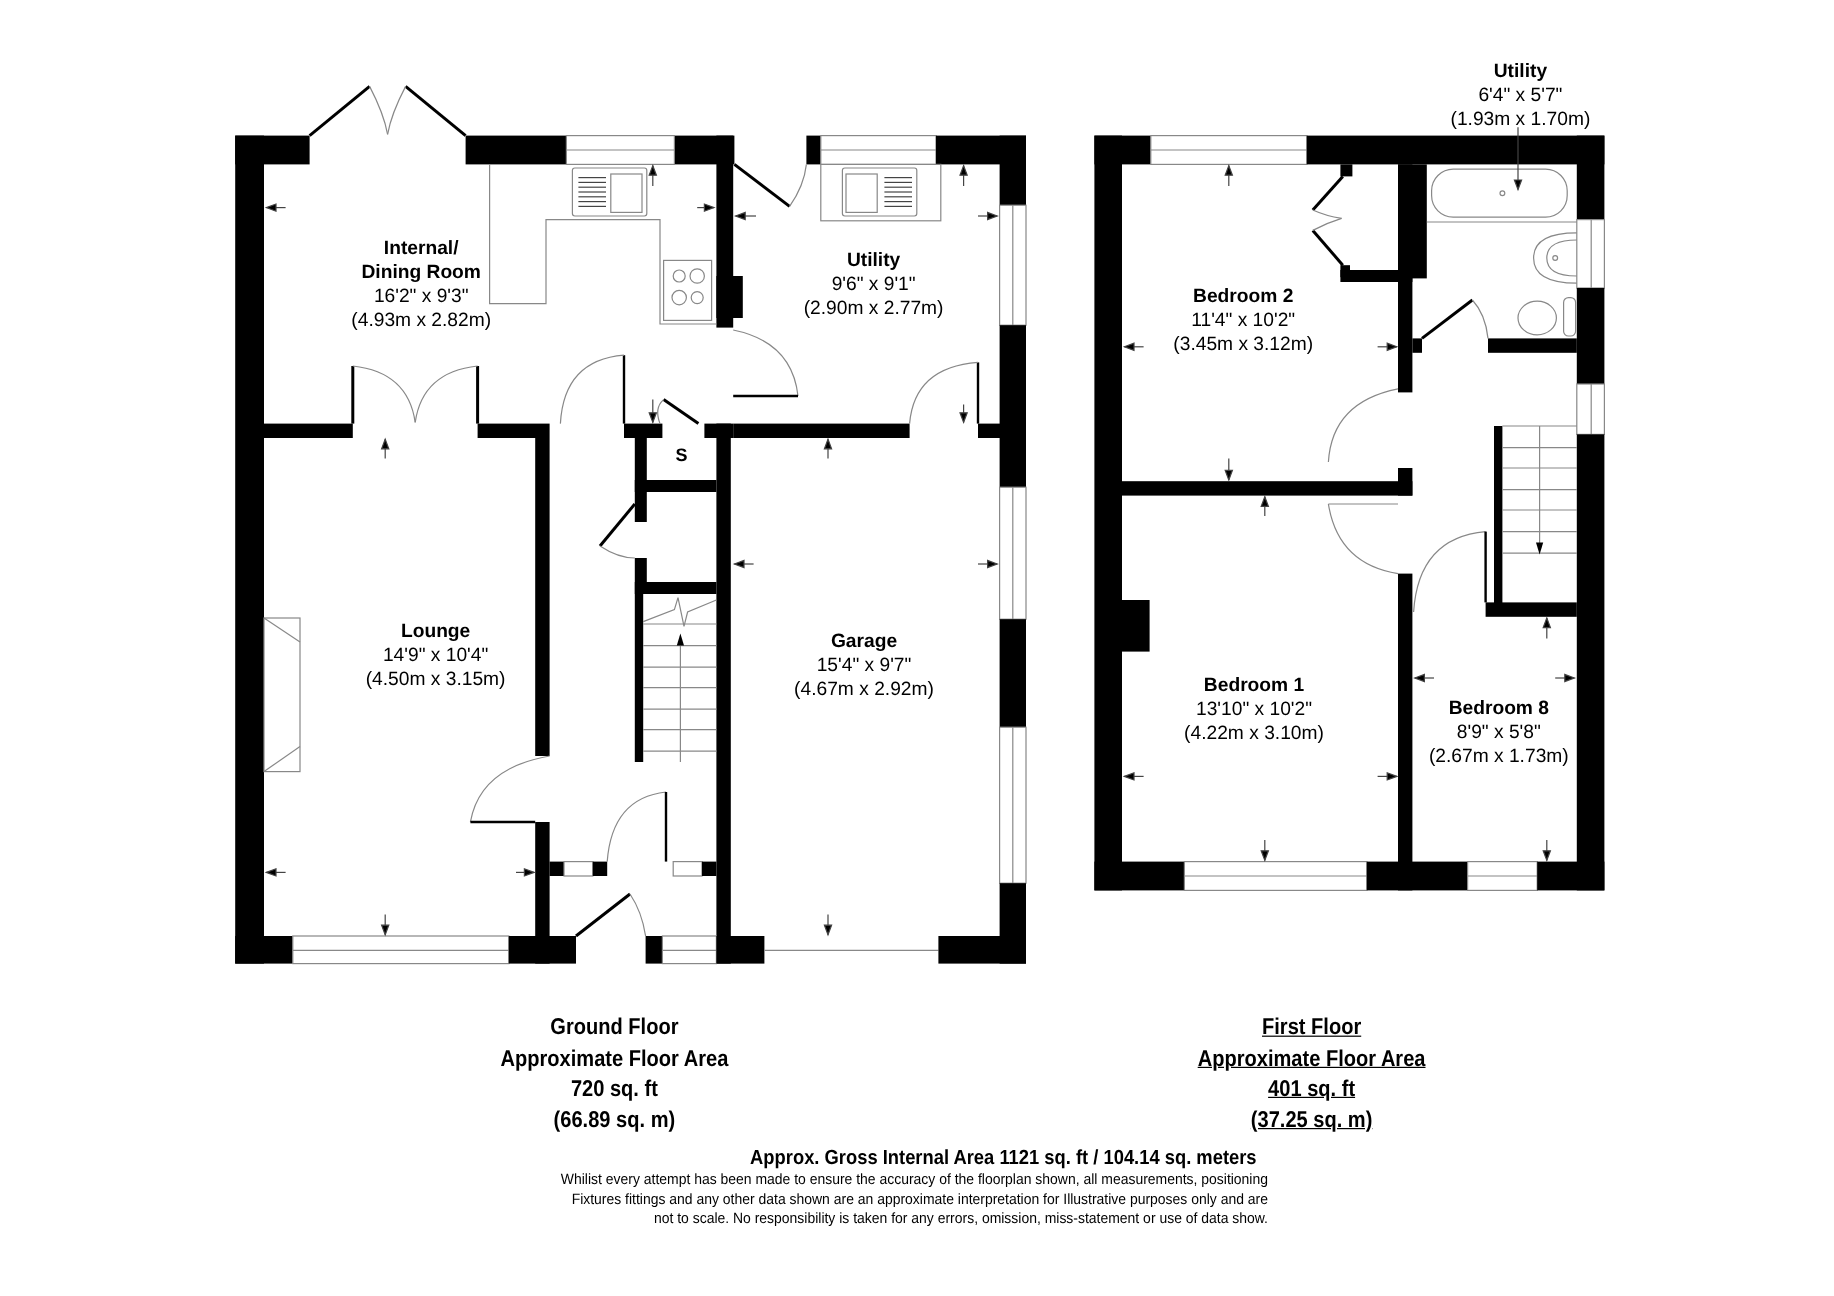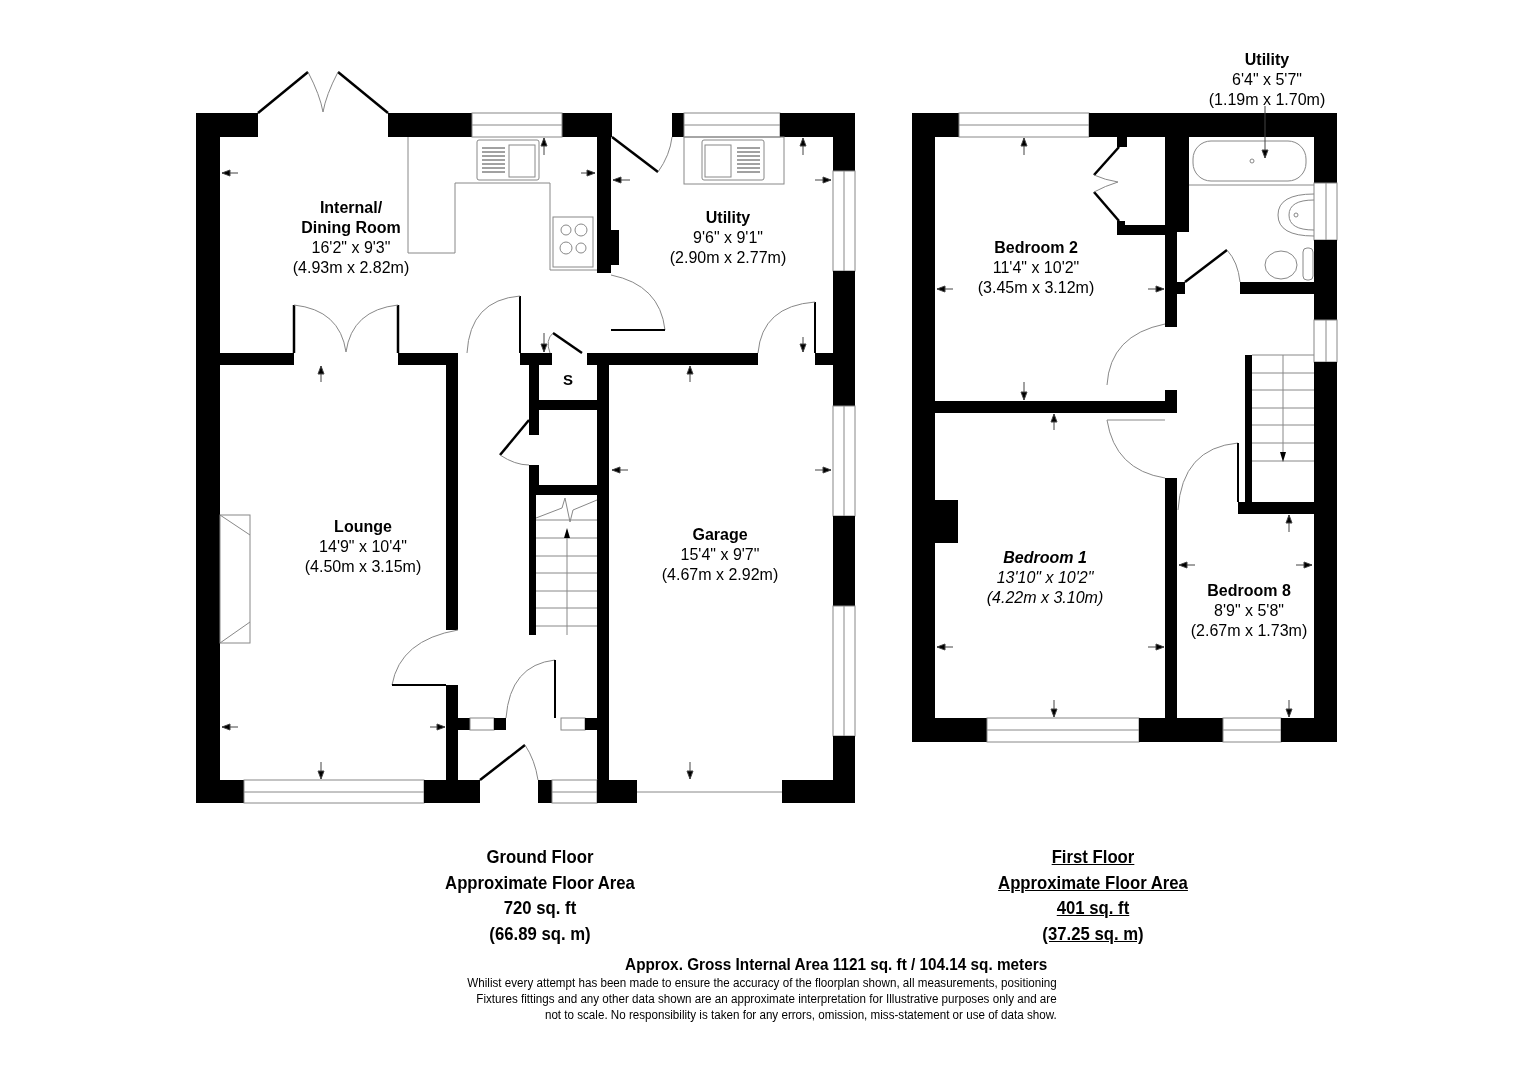--- a/index.html
+++ b/index.html
@@ -328,39 +328,39 @@
 <div class="room-label" style="left:720px; top:525px;">
   <span class="name">Garage</span>
   <span class="dim">15'4" x 9'7"</span>
   <span class="dim">(4.67m x 2.92m)</span>
 </div>
 <div class="store-label" style="left:568px; top:371px;">S</div>
 
 <div class="room-label" style="left:1267px; top:50px;">
   <span class="name">Utility</span>
   <span class="dim">6'4" x 5'7"</span>
-  <span class="dim">(1.19m x 1.70m)</span>
+  <span class="dim">(1.93m x 1.70m)</span>
 </div>
 <div class="room-label" style="left:1036px; top:238px;">
   <span class="name">Bedroom 2</span>
   <span class="dim">11'4" x 10'2"</span>
   <span class="dim">(3.45m x 3.12m)</span>
 </div>
-<div class="room-label" style="left:1045px; top:548px;font-style:italic;">
+<div class="room-label" style="left:1045px; top:562px;">
   <span class="name">Bedroom 1</span>
   <span class="dim">13'10" x 10'2"</span>
   <span class="dim">(4.22m x 3.10m)</span>
 </div>
 <div class="room-label" style="left:1249px; top:581px;">
   <span class="name">Bedroom 8</span>
   <span class="dim">8'9" x 5'8"</span>
   <span class="dim">(2.67m x 1.73m)</span>
 </div>
 
-<div class="floor-summary" style="left:540px; top:844px;">
+<div class="floor-summary" style="left:512px; top:844px;">
   <span>Ground Floor</span>
   <span>Approximate Floor Area</span>
   <span>720 sq. ft</span>
   <span>(66.89 sq. m)</span>
 </div>
 <div class="floor-summary" style="left:1093px; top:844px;text-decoration:underline;">
   <span>First Floor</span>
   <span>Approximate Floor Area</span>
   <span>401 sq. ft</span>
   <span>(37.25 sq. m)</span>

